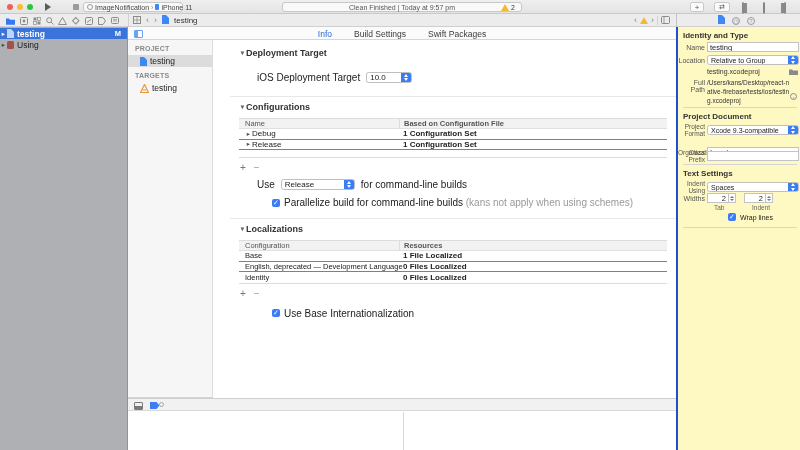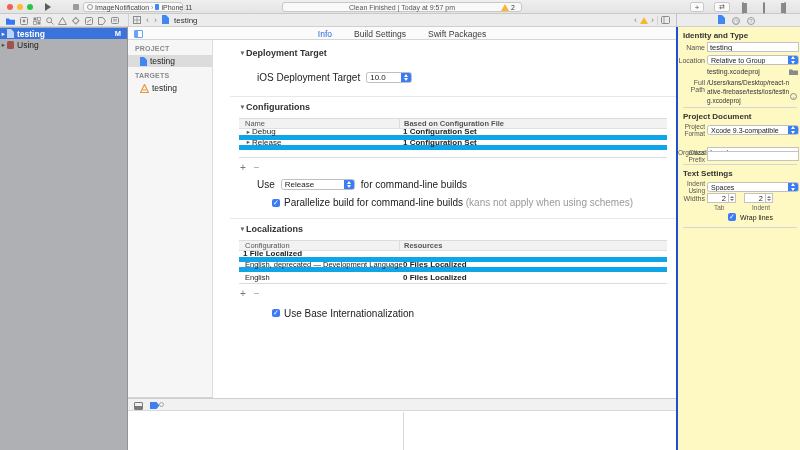--- a/index.html
+++ b/index.html
@@ -47,21 +47,21 @@
   .sec-hdr .disc { color:#666; }
   .hdiv { height:1px; background:#e8e8e8; }
   .ctl-label { font-size:10px; color:#222; }
   .popup { height:11px; border:1px solid #bfbfbf; border-radius:2.5px; background:#fff; display:flex; align-items:center; overflow:hidden; }
   .popup .ptext { flex:1; font-size:8px; padding:0 3px; color:#222; white-space:nowrap; }
   .popup .pbtn { width:10px; height:100%; background:#3b7cf7; display:flex; flex-direction:column; align-items:center; justify-content:center; }
   .tri-up { width:0;height:0;border-left:2.5px solid transparent;border-right:2.5px solid transparent;border-bottom:3px solid #fff; }
   .tri-dn { width:0;height:0;border-left:2.5px solid transparent;border-right:2.5px solid transparent;border-top:3px solid #fff; margin-top:1.5px; }
   .xtable { border-top:1px solid #dcdcdc; border-bottom:1px solid #dcdcdc; }
   .xth { background:#f2f2f2; border-bottom:1px solid #e0e0e0; height:10px; display:flex; align-items:center; font-size:7.5px; color:#555; }
-  .xtr { height:10.5px; display:flex; align-items:center; font-size:8px; color:#222; border-bottom:5px solid #0ea5e9; }
+  .xtr { height:10.5px; display:flex; align-items:center; font-size:8px; color:#222; border-bottom:1px solid #0ea5e9; }
   .colname { width:160px; padding-left:6px; display:flex; align-items:center; }
   .colval { flex:1; padding-left:4px;font-weight:bold; }
   .colsep { width:1px; height:100%; background:#ddd; }
   .plusminus { font-size:10px; color:#777; display:flex; gap:8px; padding-left:10px; }
   .checkbox { width:8px; height:8px; background:#3b7cf7; border-radius:2px; color:#fff; font-size:7px; line-height:8px; text-align:center; flex:none; }
   .note { color:#999; }
 
   #debugbar { left:128px; top:398px; width:548px; height:13px; background:#f1f1f1; border-top:1px solid #cfcfcf; border-bottom:1px solid #d9d9d9; }
   #debugarea { left:128px; top:412px; width:548px; height:38px; background:#fff; }
 
@@ -355,28 +355,29 @@
       <span class="disc">▾</span>
       <span>Localizations</span>
     </div>
     <div class="xtable" style="margin:6px 9px 0 9px">
       <div class="xth">
         <span class="colname" style="padding-left:6px">Configuration</span>
         <span class="colsep"></span>
         <span class="colval">Resources</span>
       </div>
       <div class="xtr">
+        <span class="colname" style="font-size:7.5px">Base</span>
         <span class="colval">1 File Localized</span>
       </div>
       <div class="xtr">
         <span class="colname" style="font-size:7.5px;white-space:nowrap">English, deprecated — Development Language</span>
         <span class="colval">0 Files Localized</span>
       </div>
       <div class="xtr" style="border-bottom:none">
-        <span class="colname" style="font-size:7.5px">English</span>
+        <span class="colname" style="font-size:7.5px">Identity</span>
         <span class="colval">0 Files Localized</span>
       </div>
     </div>
     <div class="plusminus" style="margin-top:4px">
       <span>+</span>
       <span style="color:#999">−</span>
     </div>
     <div class="flex" style="margin:9px 0 0 42px;gap:4px">
       <span class="checkbox">✓</span>
       <span class="ctl-label">Use Base Internationalization</span>

